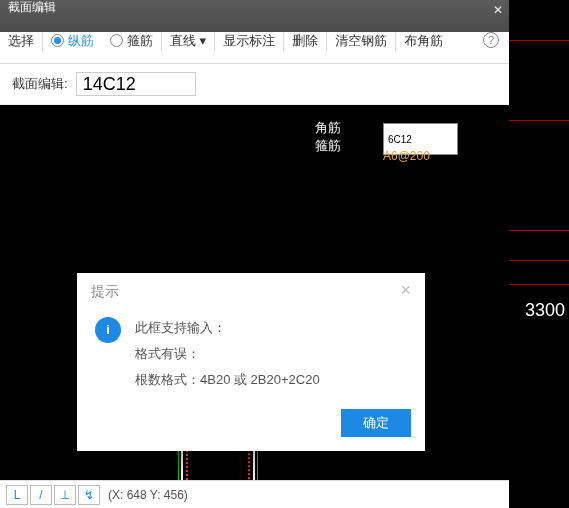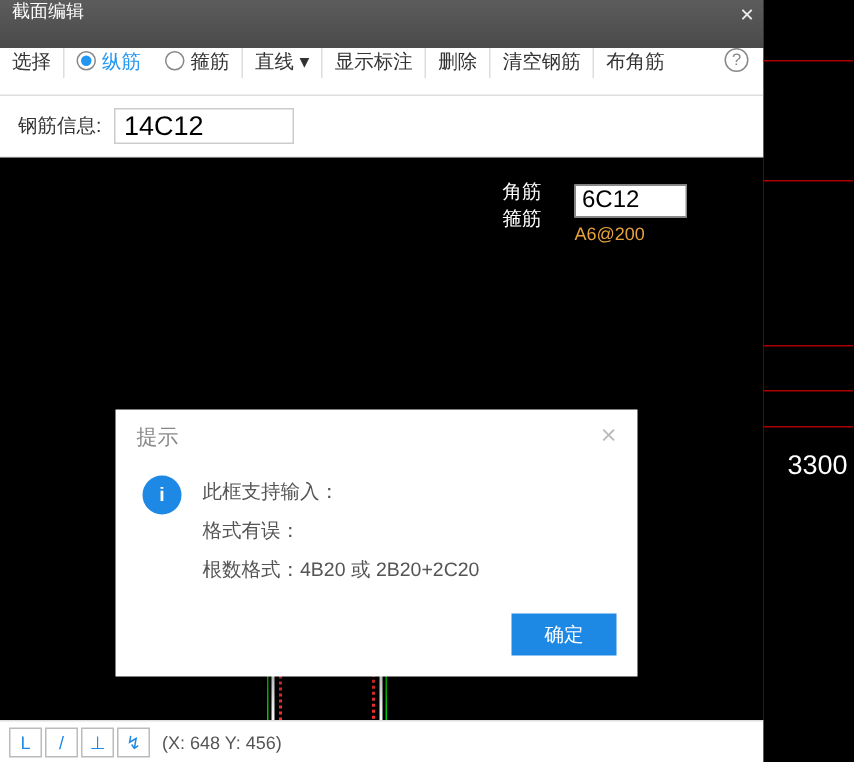--- a/index.html
+++ b/index.html
@@ -41,26 +41,26 @@
   padding: 8px 12px; display: flex; align-items: center; gap: 8px;
   font-size: 13px; color: #333; background: #fff; border-bottom: 1px solid #eee;
 }
 .info-row input {
   border: 1px solid #ccc; height: 24px; width: 120px; padding: 0 6px; font-size: 18px;
 }
 
 .canvas {
   flex: 1; background: #000; position: relative; overflow: hidden;
 }
-.canvas .label { position: absolute; color: #fff; font-size: 13px; margin-left: 20px; }
+.canvas .label { position: absolute; color: #fff; font-size: 13px; }
 .canvas .orange { color: #e6a23c; font-size: 12px; }
 
 .canvas .input-field {
-  position: absolute; width: 75px; height: 22px; padding: 0 4px;
-  font-size: 16px; border: 1px solid #888;
+  position: absolute; width: 75px; height: 32px; padding: 0 4px;
+  font-size: 10px; border: 1px solid #888;
 }
 
 .rebar-section {
   position: absolute; left: 178px; top: 290px; width: 90px; height: 110px;
 }
 .rebar-section .outer {
   position: absolute; width: 80px; height: 100px; border: 1px solid #00d000;
 }
 .rebar-section .inner-white {
   position: absolute; left: 3px; top: 3px; width: 74px; height: 94px;
@@ -136,21 +136,21 @@
     <div class="sep"></div>
     <div class="tool">删除</div>
     <div class="sep"></div>
     <div class="tool">清空钢筋</div>
     <div class="sep"></div>
     <div class="tool">布角筋</div>
     <span class="help-icon">?</span>
   </div>
 
   <div class="info-row">
-    <span>钢筋信息:</span>
+    <span>截面编辑:</span>
     <input value="14C12" style="">
   </div>
 
   <div class="canvas">
     <div class="label" style="left:315px;top:14px">角筋</div>
     <div class="label" style="left:315px;top:32px">箍筋</div>
     <input class="input-field" style="left: 383px; top: 18px;" value="6C12">
     <div class="orange" style="position:absolute;left:383px;top:44px">A6@200</div>
 
     <div class="rebar-section">

